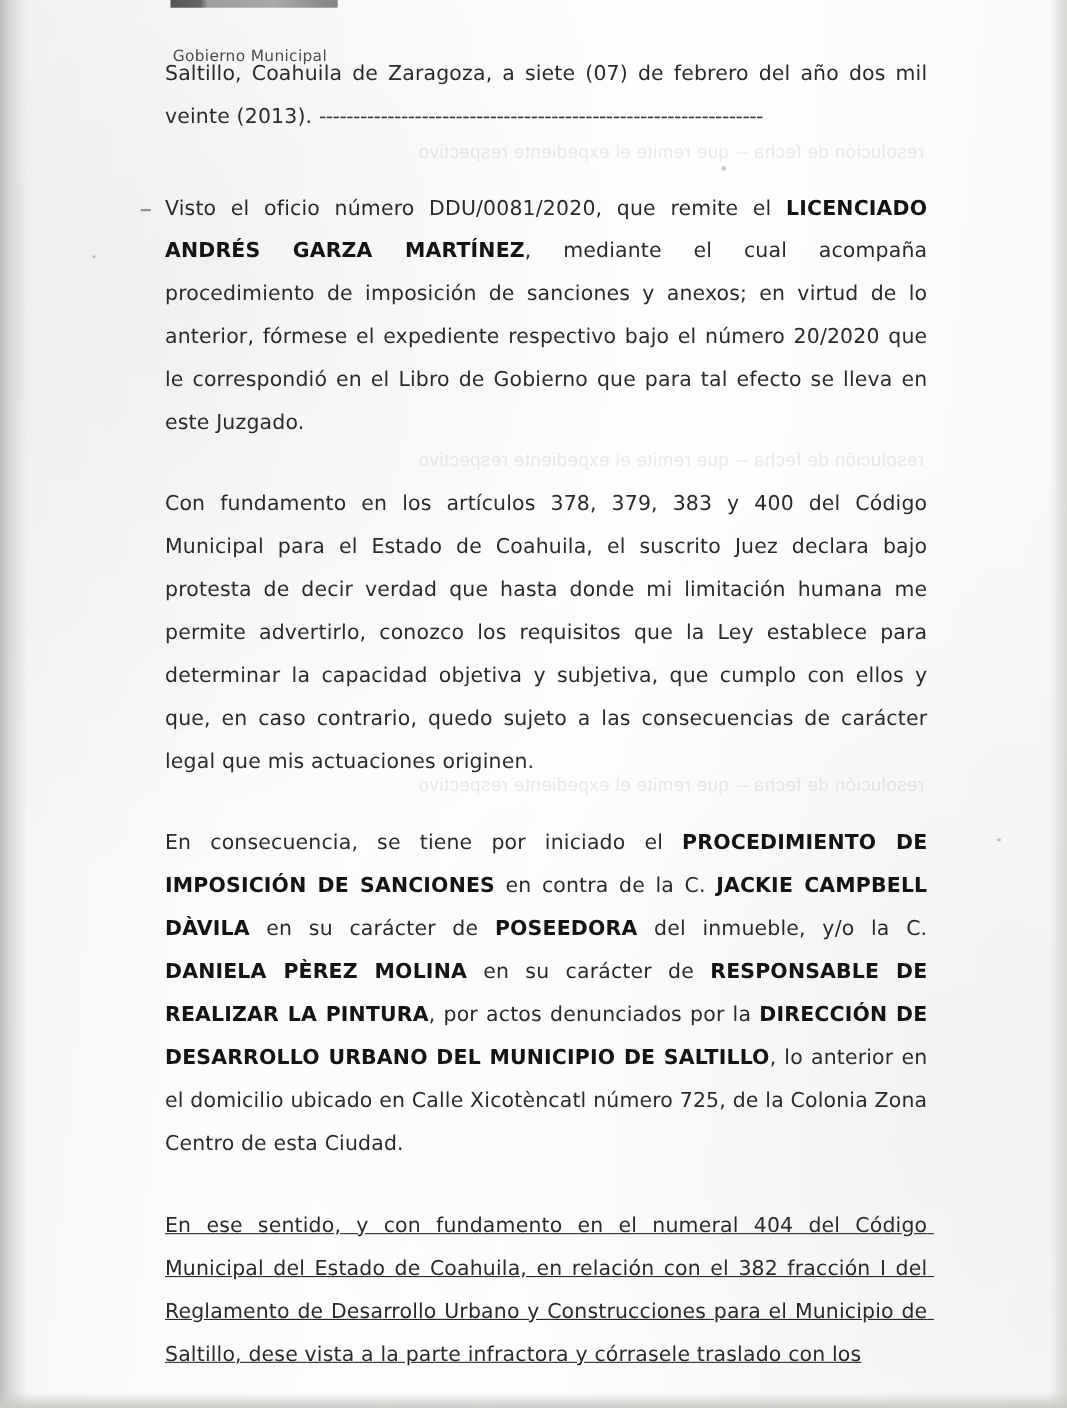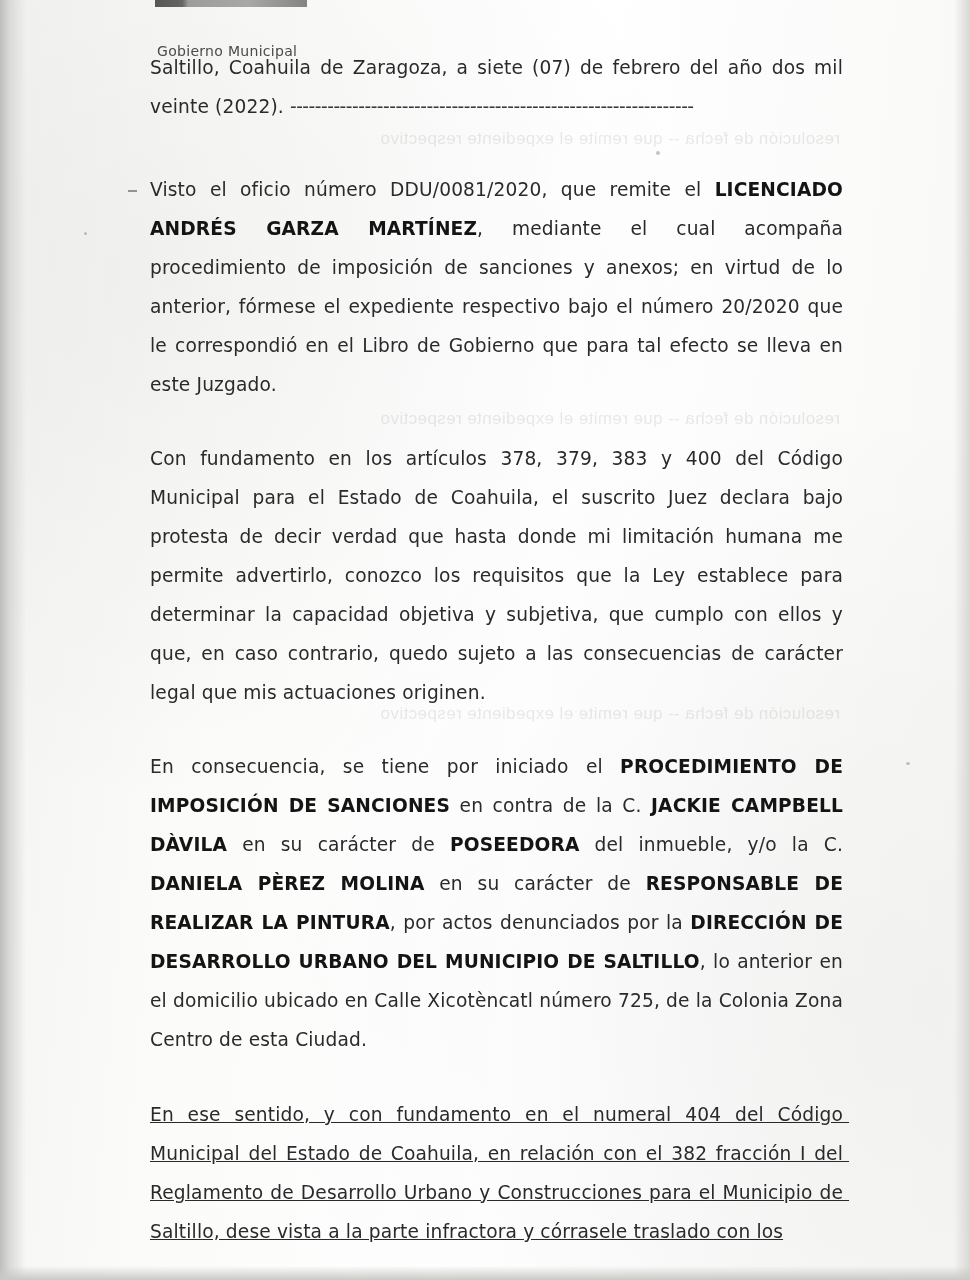--- a/index.html
+++ b/index.html
@@ -152,21 +152,21 @@
   <div class="ghost" style="top:400px;">resolución de fecha -- que remite el expediente respectivo</div>
   <div class="ghost" style="top:695px;">resolución de fecha -- que remite el expediente respectivo</div>
 
   <div class="dash-mark"></div>
   <div class="speck" style="left:84px; top:232px; width:3px; height:3px; border-radius:50%;"></div>
   <div class="speck" style="left:656px; top:151px; width:4px; height:4px; border-radius:50%;"></div>
   <div class="speck" style="left:906px; top:762px; width:4px; height:3px; border-radius:50%;"></div>
 
   <div class="doc-body">
 
-    <p class="para"><span>Saltillo, Coahuila de Zaragoza, a siete (07) de febrero del año dos mil veinte (2022). </span><span class="dashes">-----------------------------------------------------------------</span></p>
+    <p class="para"><span>Saltillo, Coahuila de Zaragoza, a siete (07) de febrero del año dos mil veinte (2013). </span><span class="dashes">-----------------------------------------------------------------</span></p>
 
     <p class="para" style="margin-top:44px;"><span>Visto el oficio número DDU/0081/2020, que remite el </span><span class="b">LICENCIADO ANDRÉS GARZA MARTÍNEZ</span><span>, mediante el cual acompaña procedimiento de imposición de sanciones y anexos; en virtud de lo anterior, fórmese el expediente respectivo bajo el número 20/2020 que le correspondió en el Libro de Gobierno que para tal efecto se lleva en este Juzgado.</span></p>
 
     <p class="para" style="margin-top:35px;">Con fundamento en los artículos 378, 379, 383 y 400 del Código Municipal para el Estado de Coahuila, el suscrito Juez declara bajo protesta de decir verdad que hasta donde mi limitación humana me permite advertirlo, conozco los requisitos que la Ley establece para determinar la capacidad objetiva y subjetiva, que cumplo con ellos y que, en caso contrario, quedo sujeto a las consecuencias de carácter legal que mis actuaciones originen.</p>
 
     <p class="para" style="margin-top:35px;"><span>En consecuencia, se tiene por iniciado el </span><span class="b">PROCEDIMIENTO DE IMPOSICIÓN DE SANCIONES</span><span> en contra de la C. </span><span class="b">JACKIE CAMPBELL DÀVILA</span><span> en su carácter de </span><span class="b">POSEEDORA</span><span> del inmueble, y/o la C. </span><span class="b">DANIELA PÈREZ MOLINA</span><span> en su carácter de </span><span class="b">RESPONSABLE DE REALIZAR LA PINTURA</span><span>, por actos denunciados por la </span><span class="b">DIRECCIÓN DE DESARROLLO URBANO DEL MUNICIPIO DE SALTILLO</span><span>, lo anterior en el domicilio ubicado en Calle Xicotèncatl número 725, de la Colonia Zona Centro de esta Ciudad.</span></p>
 
     <p class="para" style="margin-top:36px;">En ese sentido, y con fundamento en el numeral 404 del Código Municipal del Estado de Coahuila, en relación con el 382 fracción I del Reglamento de Desarrollo Urbano y Construcciones para el Municipio de Saltillo, dese vista a la parte infractora y córrasele traslado con los</p>
 
   </div>

